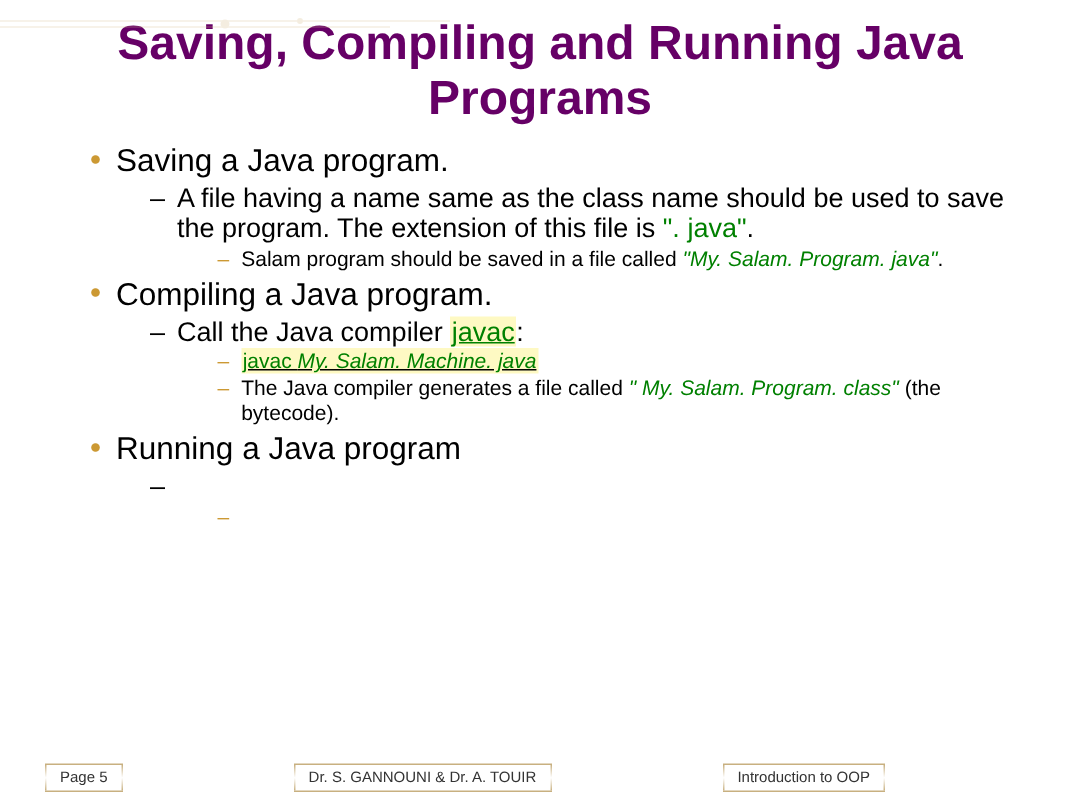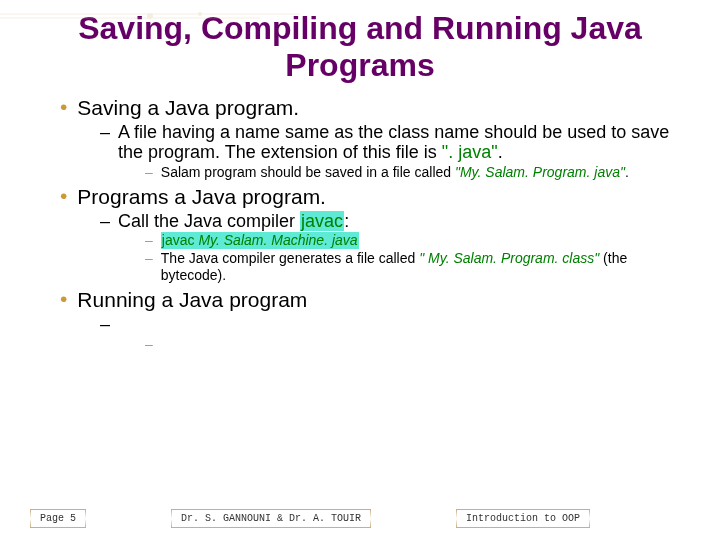--- a/index.html
+++ b/index.html
@@ -57,33 +57,33 @@
     line-height: 1.2;
     margin-bottom: 1px;
   }
   .bullet-3 .dash {
     color: #cc9933;
     margin-right: 8px;
   }
   .italic { font-style: italic; }
   .green { color: #008000; }
   .hl {
-    background: #5eead4;
+    background: #fef9c3;
     padding: 0 1px;
+    text-decoration: underline;
   }
   .footer {
     position: absolute;
     bottom: 12px;
     left: 0;
     width: 620px;
     display: flex;
     justify-content: space-between;
     align-items: center;
     padding: 0 30px;
-    font-family: Liberation Mono, monospace;
   }
   .fbox {
     font-size: 10px;
     color: #333;
     padding: 3px 10px;
     border-top: 1px solid #c8b080;
     border-bottom: 1px solid #c8b080;
     position: relative;
   }
   .fbox::before, .fbox::after {
@@ -130,21 +130,21 @@
 </div>
 <div class="bullet-3">
   <span class="dash">–</span>
   <span>
     <span>Salam program should be saved in a file called </span><span class="green italic">"My. Salam. Program. java"</span><span>.</span>
   </span>
 </div>
 
 <div class="bullet-1">
   <span class="b1dot">•</span>
-  <span>Programs a Java program.</span>
+  <span>Compiling a Java program.</span>
 </div>
 <div class="bullet-2">
   <span class="dash">–</span>
   <span>
     <span>Call the Java compiler </span><span class="green hl">javac</span><span>:</span>
   </span>
 </div>
 <div class="bullet-3">
   <span class="dash">–</span>
   <span class="hl"><span class="green">javac </span><span class="italic green">My. Salam. Machine. java</span></span>

